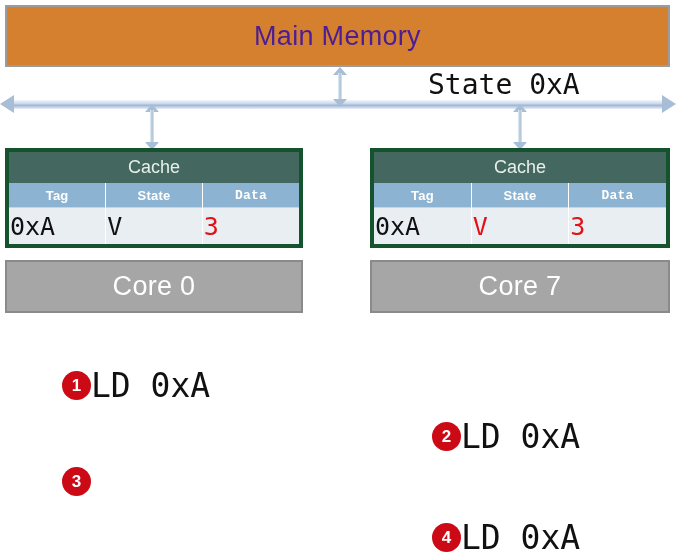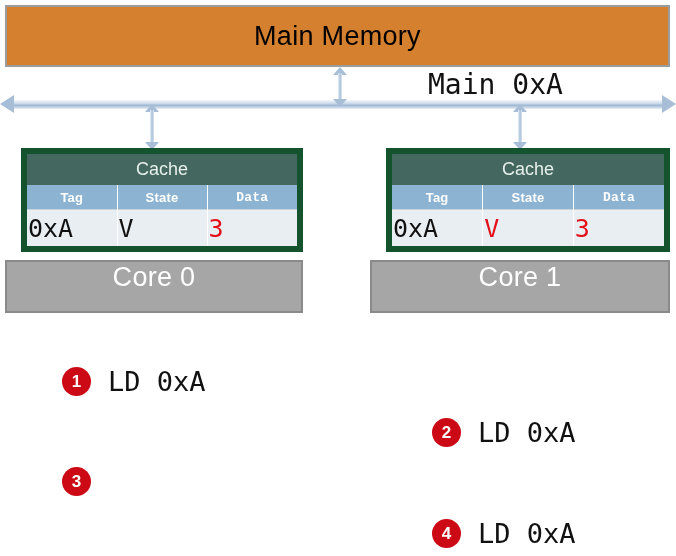--- a/index.html
+++ b/index.html
@@ -15,21 +15,21 @@
   .stage { position: absolute; inset: 0; }
 
   
   .main-memory {
     position: absolute;
     left: 5px; top: 5px; width: 665px; height: 62px;
     background: #D4802F;
     border: 2px solid #9C9C9C;
     box-sizing: border-box;
     display: flex; align-items: center; justify-content: center;
-    color: #000000;
+    color: #4c1d95;
     font-size: 27px;
     letter-spacing: 0.3px;
   }
 
   
   .bus-line {
     position: absolute;
     left: 8px; top: 100px; width: 660px; height: 9px;
     background: linear-gradient(to bottom, #F4F7FB 0%, #C8D7E8 42%, #9DB6D2 58%, #E8EFF7 100%);
   }
@@ -60,22 +60,22 @@
   .vconn.mem   { left: 333px; top: 67px;  height: 40px; }
   .vconn.c0    { left: 145px; top: 104px; height: 46px; }
   .vconn.c1    { left: 513px; top: 104px; height: 46px; }
 
   
   .cluster { position: absolute; }
   .cluster.left  { left: 5px;   width: 298px; }
   .cluster.right { left: 370px; width: 300px; }
 
   .cache {
-    position: absolute; top: 148px; left: 16px; right: 0;
-    border: 6px solid #14532d;
+    position: absolute; top: 148px; left: 0; right: 0;
+    border: 4px solid #14532d;
     box-sizing: border-box;
     background: #FFFFFF;
   }
   .cache-title {
     height: 31px;
     background: #44685F;
     color: #E6EFEA;
     display: flex; align-items: center; justify-content: center;
     font-size: 18px;
   }
@@ -104,21 +104,21 @@
   }
   .cache-table td:first-child { border-left: none; }
   .cache-table td:last-child  { border-right: none; }
   .cache-table td.hl { color: #E31018; }
 
   .core {
     position: absolute; top: 260px; left: 0; right: 0; height: 53px;
     background: #A6A6A6;
     border: 2px solid #8A8A8A;
     box-sizing: border-box;
-    display: flex; justify-content: center;
+    display: flex; align-items: center; justify-content: center;
     color: #FFFFFF;
     font-size: 27px;
     letter-spacing: 0.3px;
   }
 
   
   .bus-label {
     position: absolute;
     left: 428px; top: 68px;
     font-family: "DejaVu Sans Mono", "Liberation Mono", monospace;
@@ -132,37 +132,36 @@
   .badge {
     width: 29px; height: 29px; border-radius: 50%;
     background: #CC0A16;
     color: #FFFFFF;
     display: flex; align-items: center; justify-content: center;
     font-size: 17px;
     font-weight: bold;
     flex: 0 0 auto;
   }
   .step-text {
-    margin-left: 17px;
     font-family: "DejaVu Sans Mono", "Liberation Mono", monospace;
-    font-size: 27px;
+    font-size: 33px;
     color: #111111;
     white-space: nowrap;
   }
 </style>
 </head>
 <body>
 
 <div class="stage">
 
   <div class="main-memory">
     <span>Main Memory</span>
   </div>
 
-  <div class="bus-label">Main 0xA</div>
+  <div class="bus-label">State 0xA</div>
 
   <div class="bus-line"></div>
   <div class="bus-head left"></div>
   <div class="bus-head right"></div>
 
   <div class="vconn mem">
     <div class="cap up"></div>
     <div class="shaft"></div>
     <div class="cap down"></div>
   </div>
@@ -216,21 +215,21 @@
         <tbody>
           <tr>
             <td>0xA</td>
             <td class="hl">V</td>
             <td class="hl">3</td>
           </tr>
         </tbody>
       </table>
     </div>
     <div class="core">
-      <span>Core 1</span>
+      <span>Core 7</span>
     </div>
   </div>
 
   <div class="step" style="left:62px; top:366px;">
     <div class="badge">1</div>
     <div class="step-text">LD 0xA</div>
   </div>
 
   <div class="step" style="left:432px; top:417px;">
     <div class="badge">2</div>

